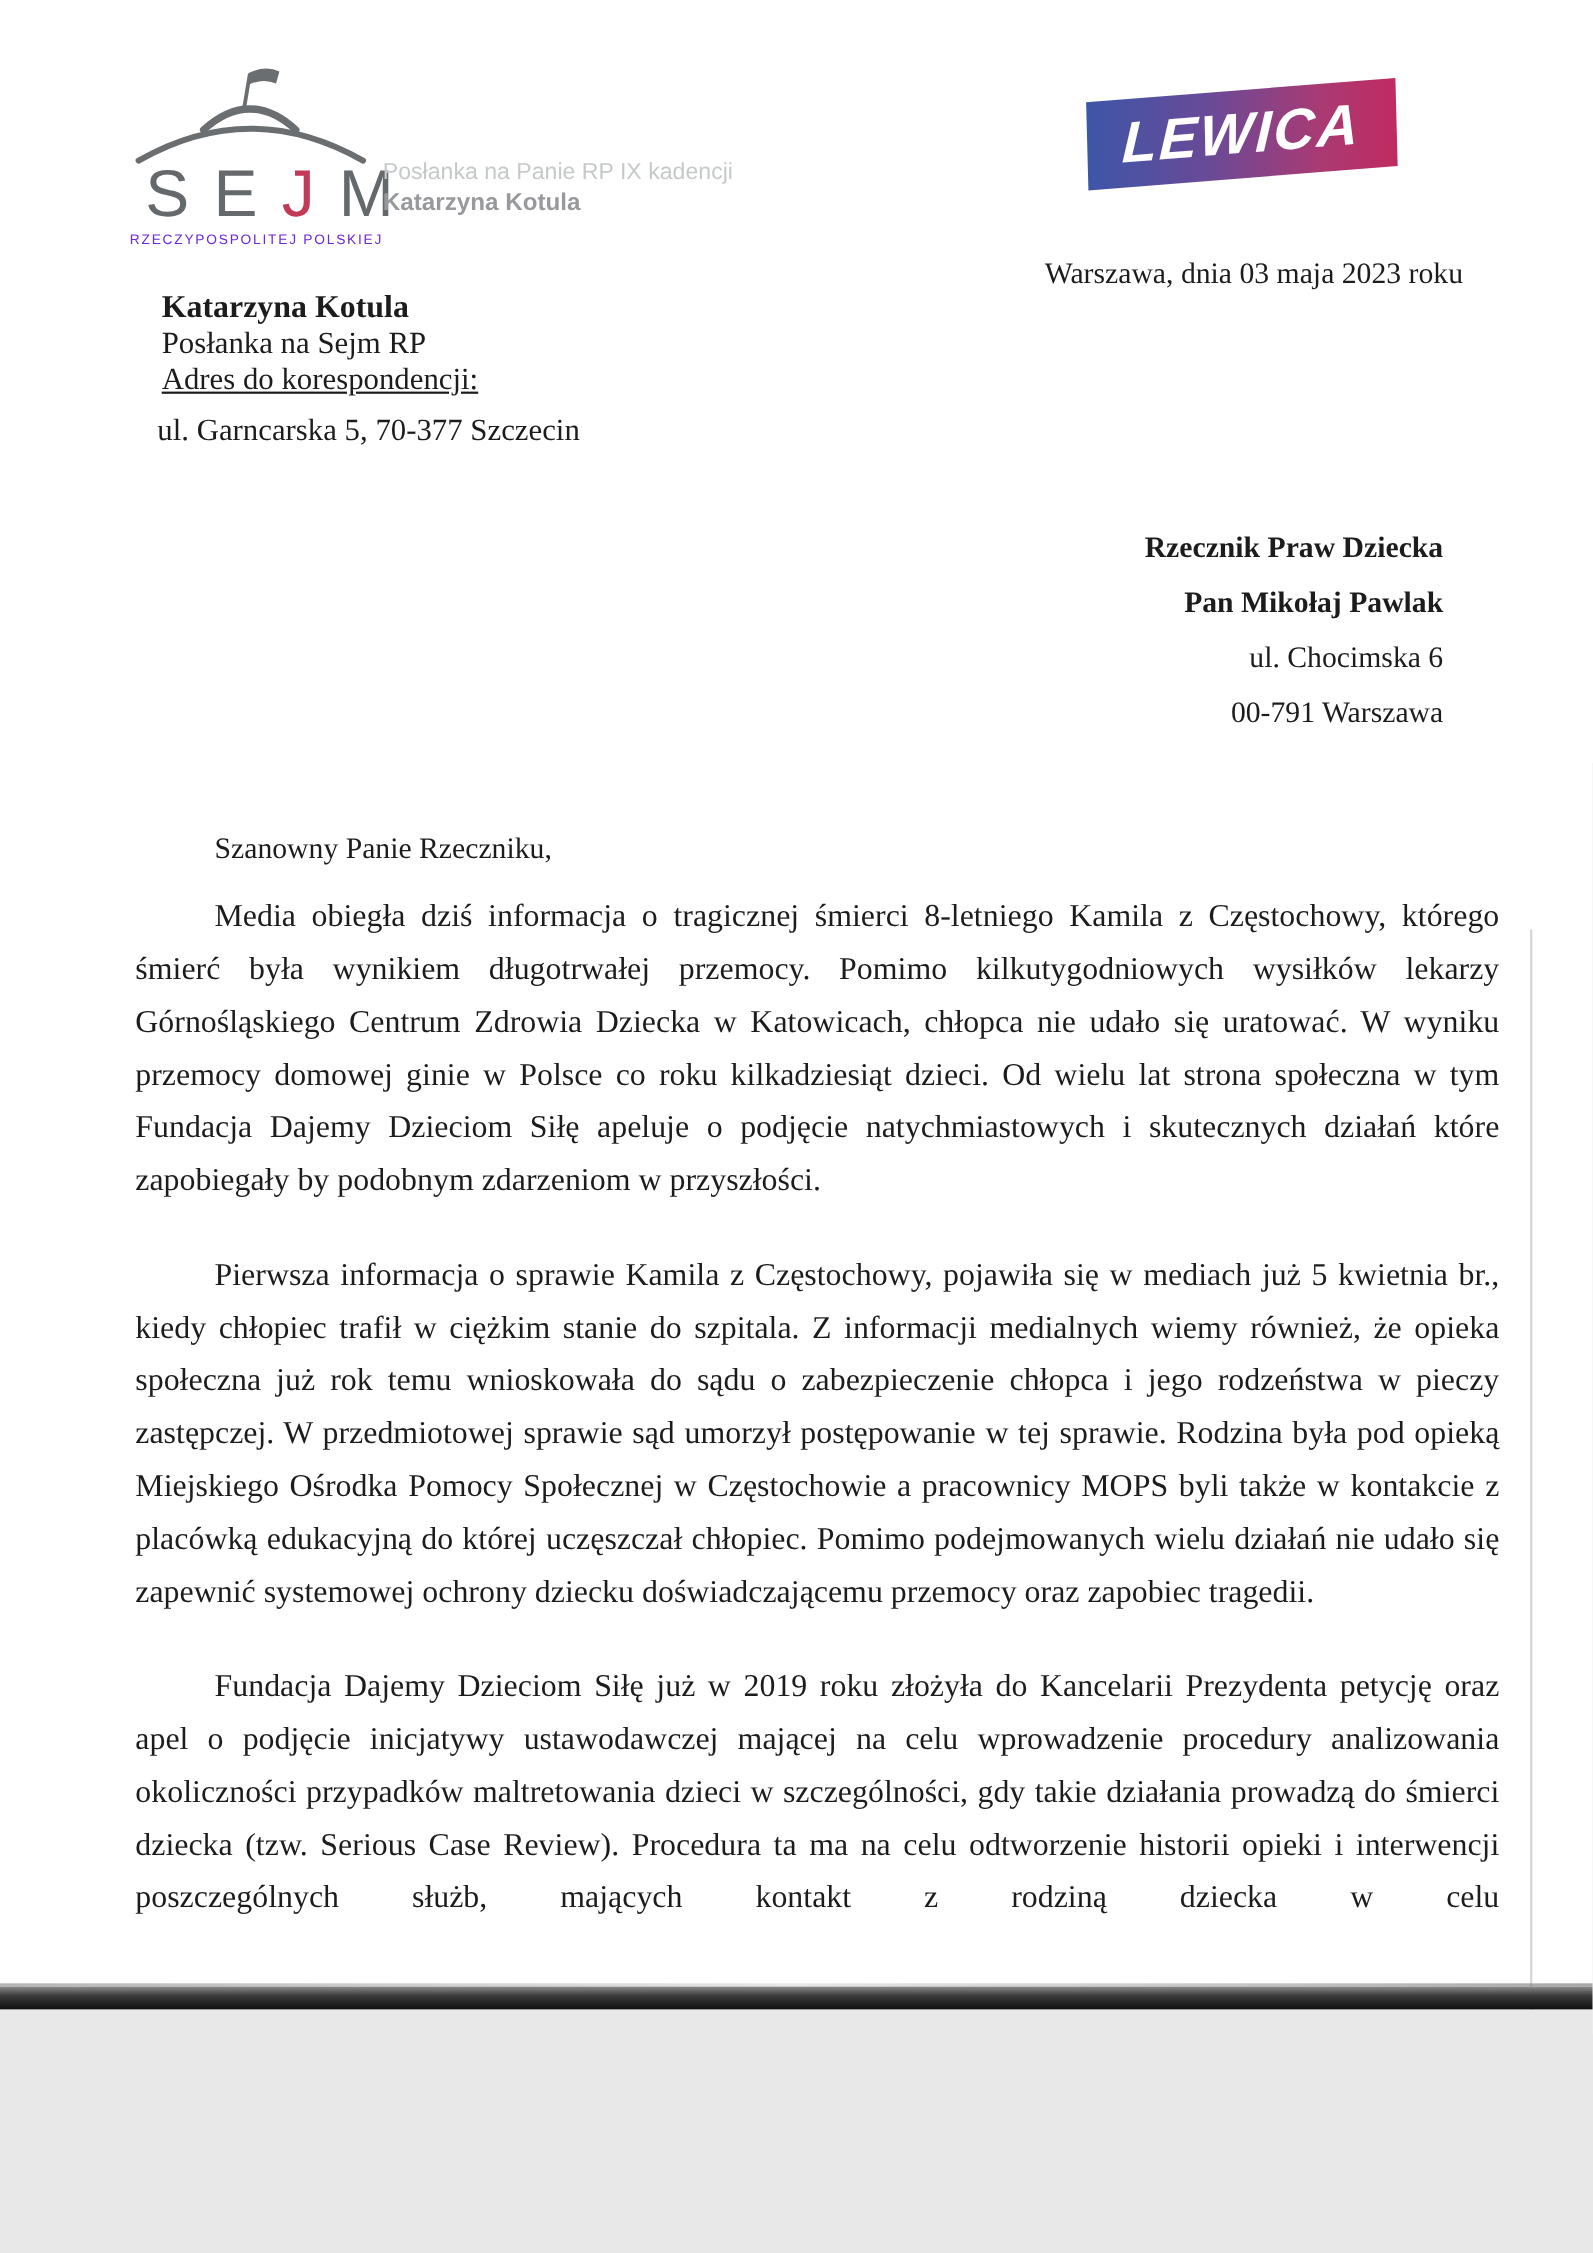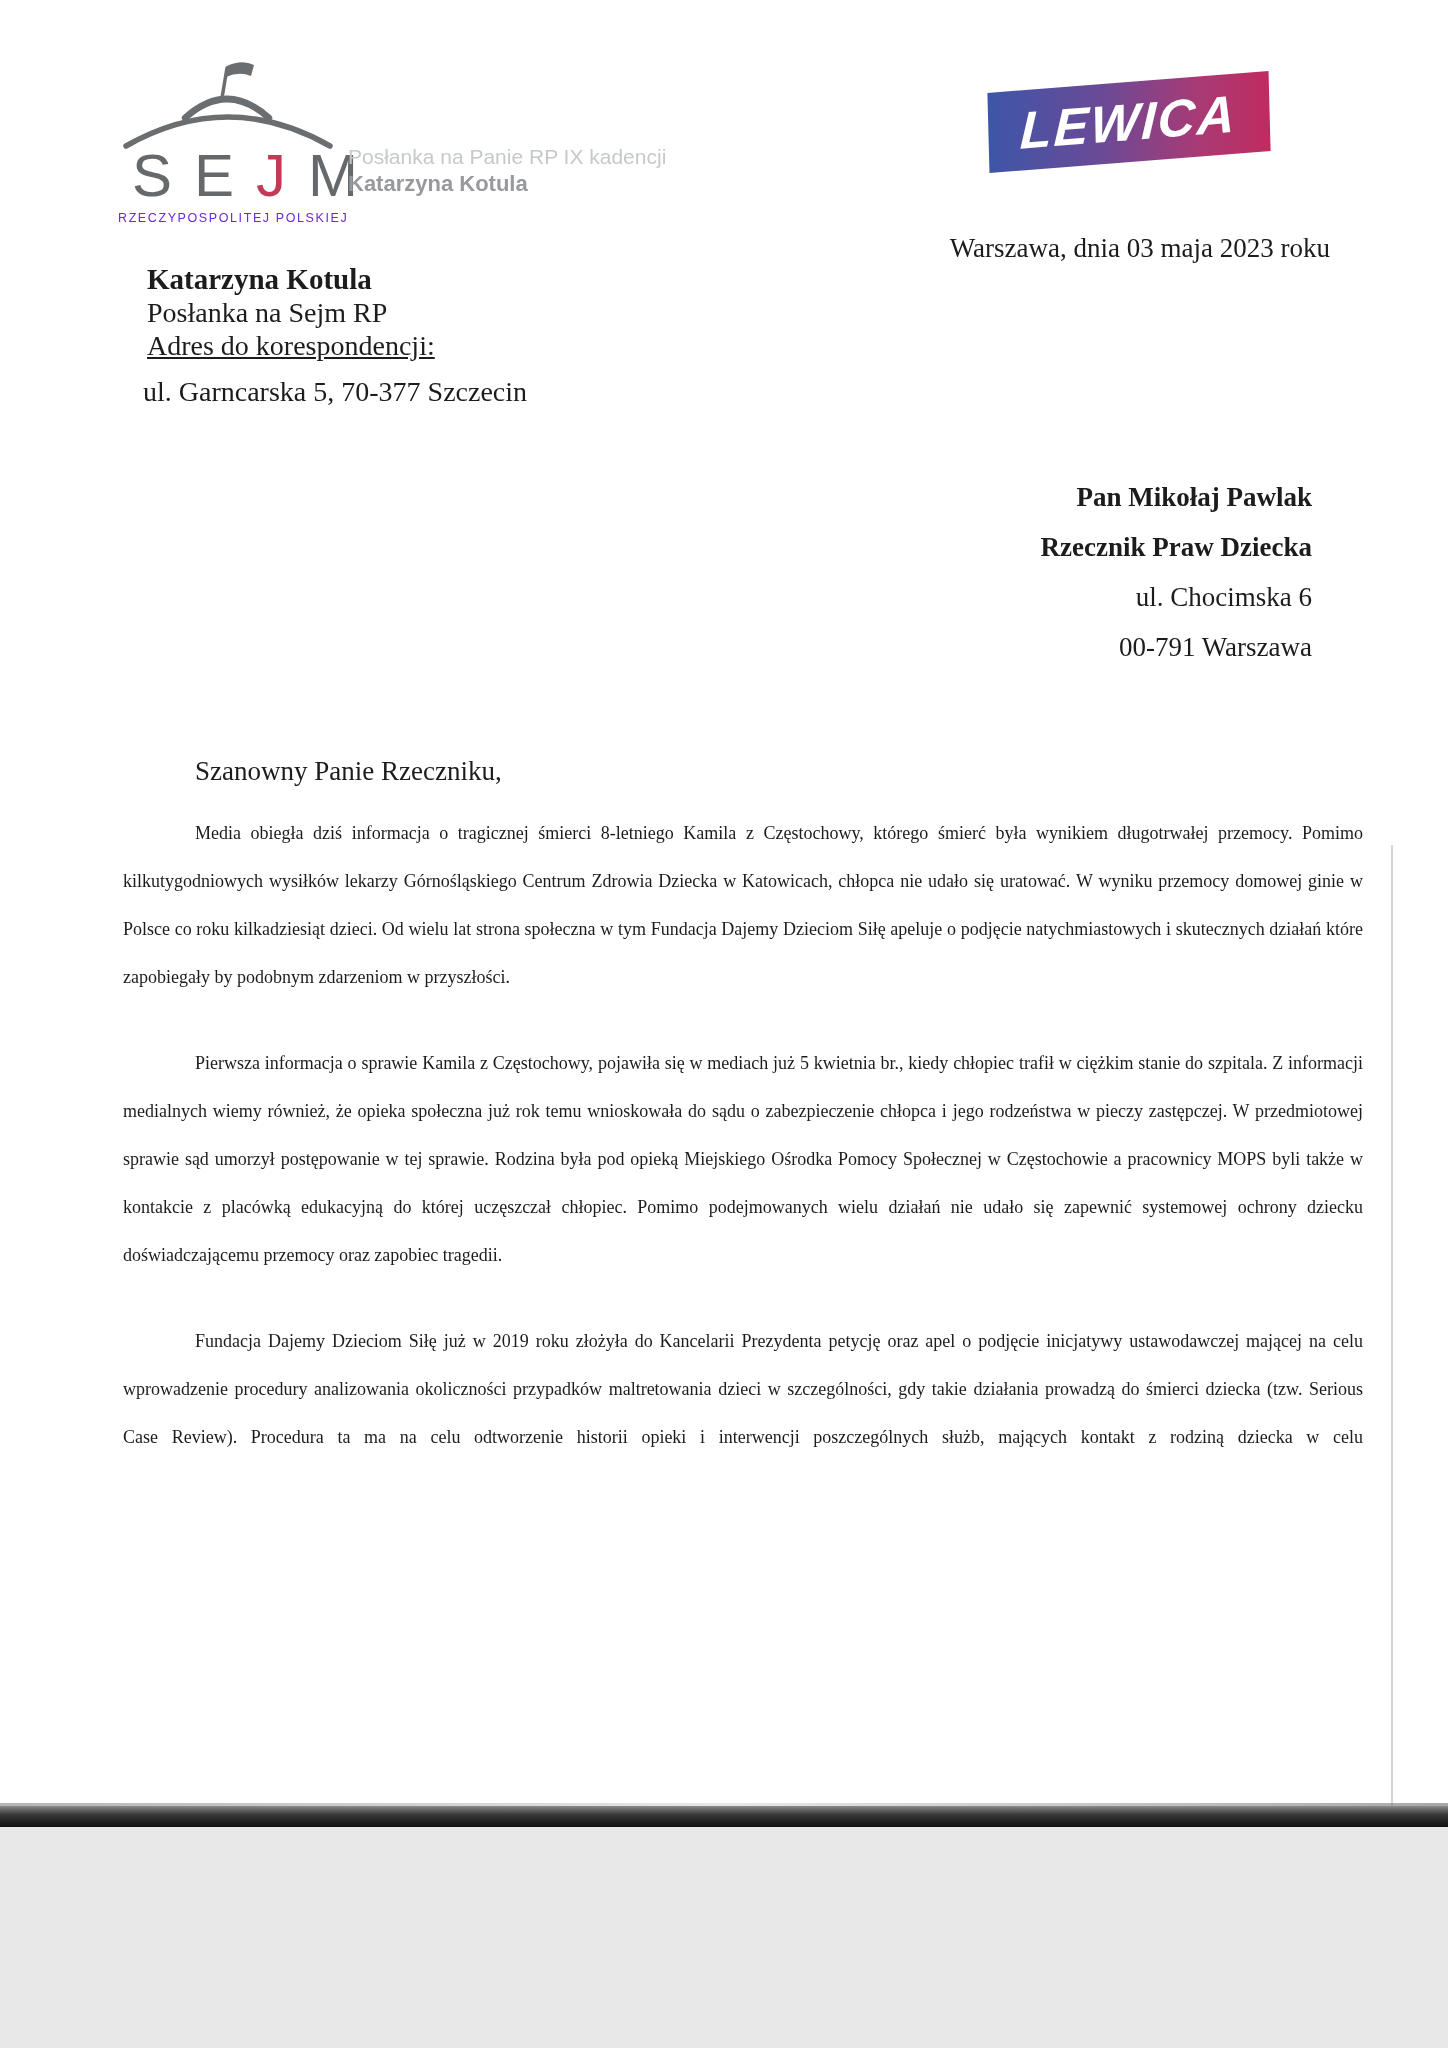--- a/index.html
+++ b/index.html
@@ -67,21 +67,21 @@
   }
   .recipient .r-bold{font-weight:bold;}
 
   
   .letter-body{position:absolute;left:123px;top:747px;width:1240px;}
   .salutation{
     font-size:27px;line-height:48px;margin:0 0 14px 72px;
   }
   .letter-body p{
     margin:0 0 38px 0;
-    font-size:18px;line-height:48px;
+    font-size:29px;line-height:48px;
     text-align:justify;text-indent:72px;
   }
   .letter-body p.continues{text-align-last:justify;}
 
   
   .scan-line-right{
     position:absolute;top:845px;left:1391px;width:2px;height:1182px;
     background:#cccccc;opacity:.85;
   }
   .scan-band-bottom{
@@ -121,22 +121,22 @@
   <div class="date-line">Warszawa, dnia 03 maja 2023 roku</div>
 
   <div class="sender">
     <div class="s-name">Katarzyna Kotula</div>
     <div class="s-role">Posłanka na Sejm RP</div>
     <div class="s-addr-label">Adres do korespondencji:</div>
     <div class="s-addr">ul. Garncarska 5, 70-377 Szczecin</div>
   </div>
 
   <div class="recipient">
+    <div class="r-bold">Rzecznik Praw Dziecka</div>
     <div class="r-bold">Pan Mikołaj Pawlak</div>
-    <div class="r-bold">Rzecznik Praw Dziecka</div>
     <div>ul. Chocimska 6</div>
     <div>00-791 Warszawa</div>
   </div>
 
   <div class="letter-body">
     <div class="salutation">Szanowny Panie Rzeczniku,</div>
     <p>Media obiegła dziś informacja o tragicznej śmierci 8-letniego Kamila z Częstochowy, którego śmierć była wynikiem długotrwałej przemocy. Pomimo kilkutygodniowych wysiłków lekarzy Górnośląskiego Centrum Zdrowia Dziecka w Katowicach, chłopca nie udało się uratować. W wyniku przemocy domowej ginie w Polsce co roku kilkadziesiąt dzieci. Od wielu lat strona społeczna w tym Fundacja Dajemy Dzieciom Siłę apeluje o podjęcie natychmiastowych i skutecznych działań które zapobiegały by podobnym zdarzeniom w przyszłości.</p>
     <p>Pierwsza informacja o sprawie Kamila z Częstochowy, pojawiła się w mediach już 5 kwietnia br., kiedy chłopiec trafił w ciężkim stanie do szpitala. Z informacji medialnych wiemy również, że opieka społeczna już rok temu wnioskowała do sądu o zabezpieczenie chłopca i jego rodzeństwa w pieczy zastępczej. W przedmiotowej sprawie sąd umorzył postępowanie w tej sprawie. Rodzina była pod opieką Miejskiego Ośrodka Pomocy Społecznej w Częstochowie a pracownicy MOPS byli także w kontakcie z placówką edukacyjną do której uczęszczał chłopiec. Pomimo podejmowanych wielu działań nie udało się zapewnić systemowej ochrony dziecku doświadczającemu przemocy oraz zapobiec tragedii.</p>
     <p class="continues">Fundacja Dajemy Dzieciom Siłę już w 2019 roku złożyła do Kancelarii Prezydenta petycję oraz apel o podjęcie inicjatywy ustawodawczej mającej na celu wprowadzenie procedury analizowania okoliczności przypadków maltretowania dzieci w szczególności, gdy takie działania prowadzą do śmierci dziecka (tzw. Serious Case Review). Procedura ta ma na celu odtworzenie historii opieki i interwencji poszczególnych służb, mających kontakt z rodziną dziecka w celu</p>
   </div>

